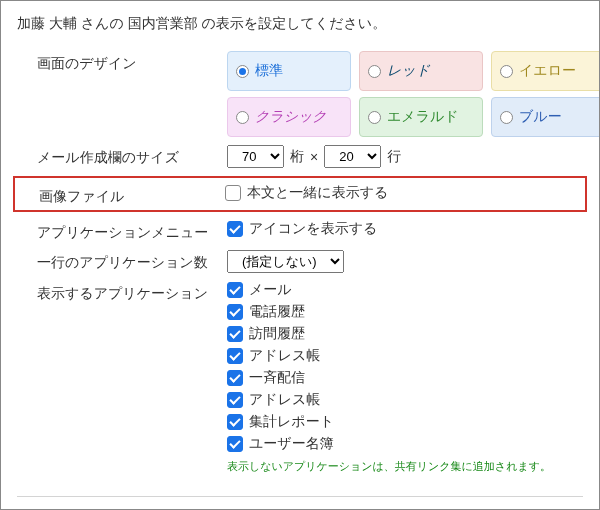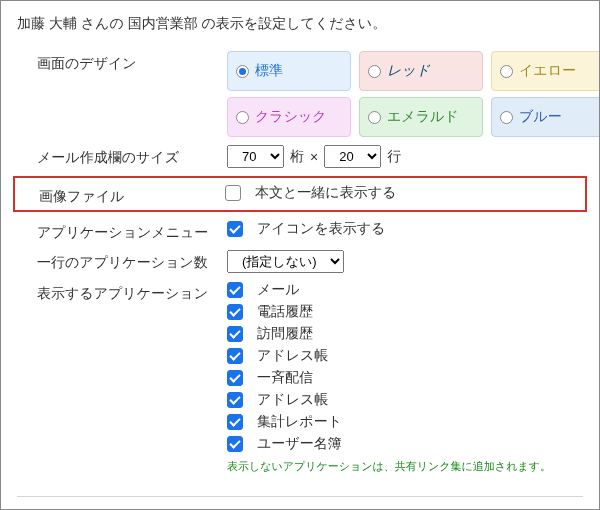--- a/index.html
+++ b/index.html
@@ -54,21 +54,21 @@
   }
   .theme-btn.selected .radio::after {
     content: "";
     width: 7px; height: 7px;
     border-radius: 50%;
     background: #1a73e8;
   }
   .theme-standard { background: #e4f0fc; color: #1a6ed8; border-color:#bcd6f0;}
   .theme-red      { background: #f9e3e3; color: #0c4a6e; border-color:#eac6c6;font-style:italic;}
   .theme-yellow   { background: #fbf4d8; color: #a0881f; border-color:#e9dea6;}
-  .theme-classic  { background: #f8e3f8; color: #b43fb4; border-color:#ebc8eb;}
+  .theme-classic  { background: #f8e3f8; color: #b43fb4; border-color:#ebc8eb;font-style:italic;}
   .theme-emerald  { background: #e1f3e1; color: #2f8a2f; border-color:#bcdcbc;}
   .theme-blue     { background: #e1ecf9; color: #2f5fb3; border-color:#bed2ec;}
 
   .highlight-box {
     border: 2px solid #d0342c;
     padding: 6px 4px 4px 4px;
     margin: 4px -4px 8px -4px;
   }
   .highlight-box .row { margin-bottom: 0; }
   .highlight-box .label-col { width: 186px; }
@@ -79,21 +79,21 @@
   }
   .size-line {
     display: flex;
     align-items: center;
     gap: 6px;
   }
 
   .chk-row {
     display: flex;
     align-items: center;
-    gap: 14px;
+    gap: 6px;
     margin-bottom: 4px;
     text-align: right;
   }
   .chk {
     width: 16px; height: 16px;
     border: 1px solid #1a73e8;
     border-radius: 3px;
     display: inline-flex;
     align-items: center;
     justify-content: center;

